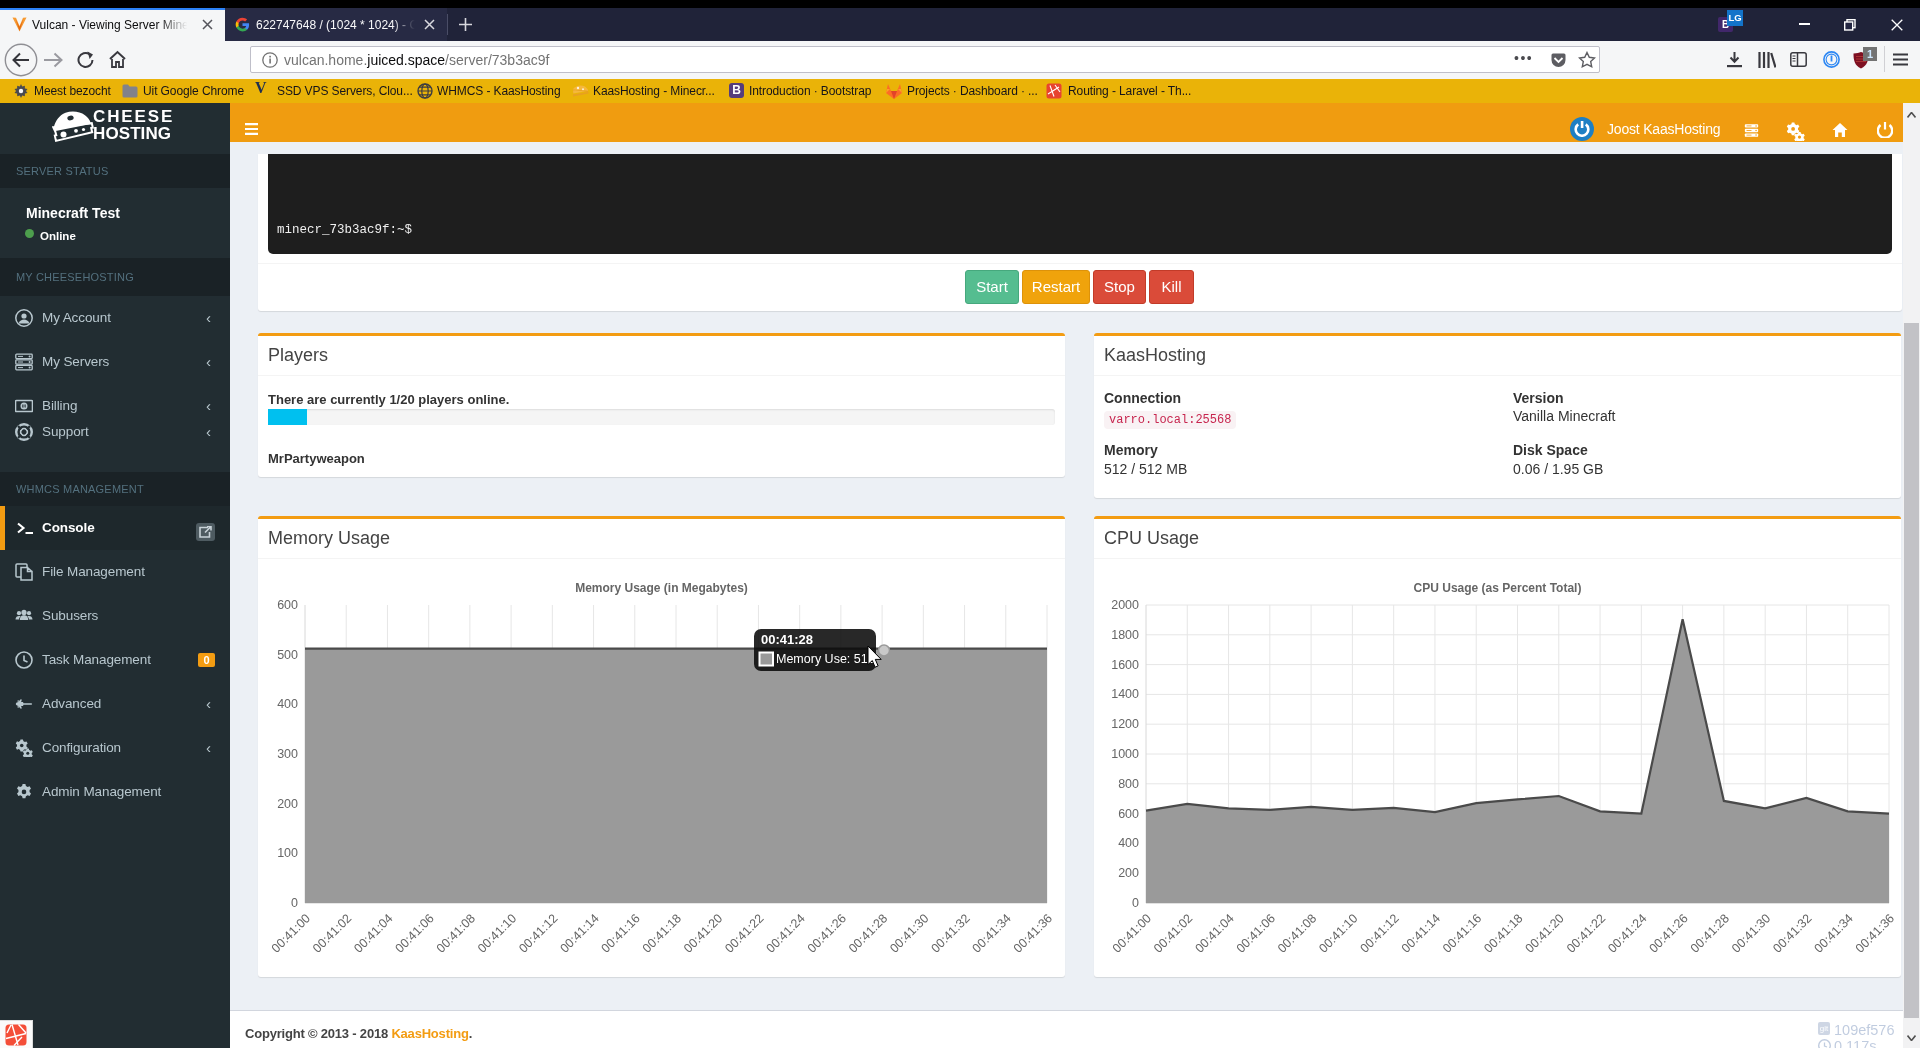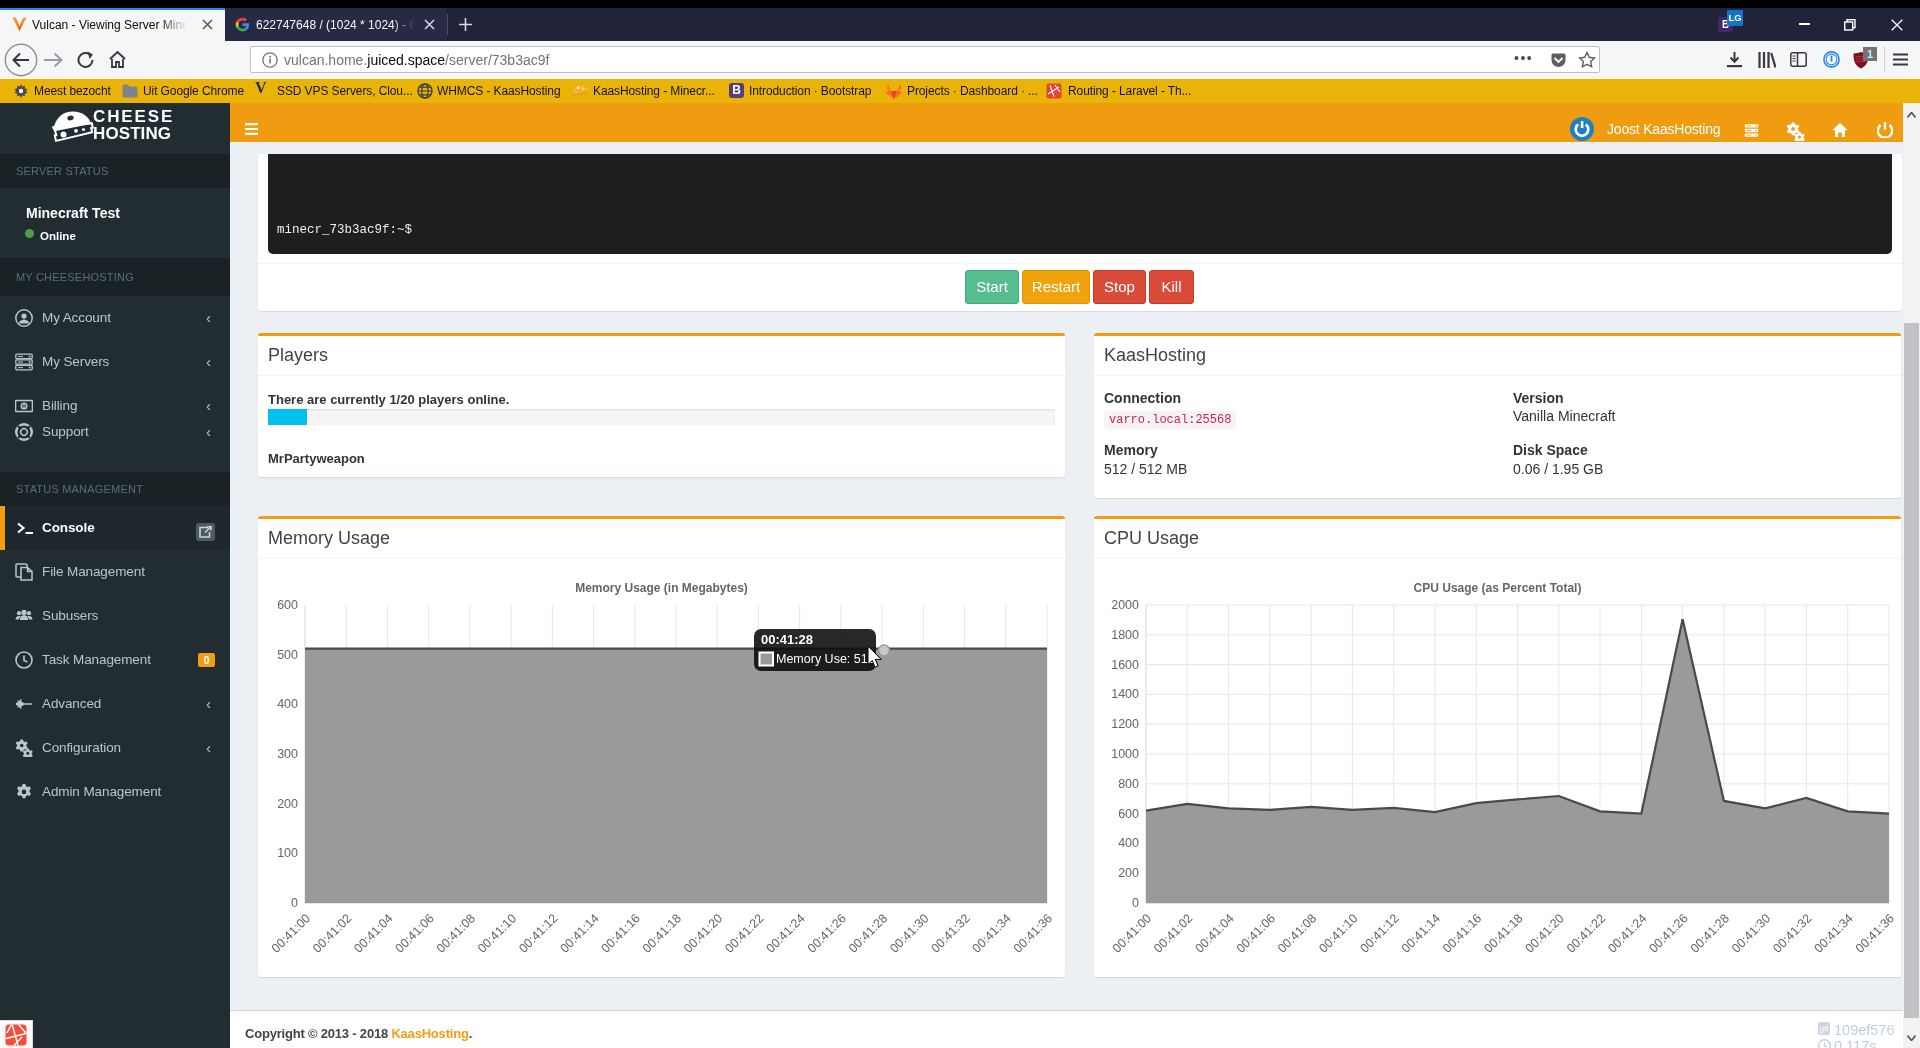--- a/index.html
+++ b/index.html
@@ -252,21 +252,21 @@
         <g transform="rotate(45 9 9)">
           <circle cx="9" cy="9" r="7.8" fill="none" stroke="#b8c7ce" stroke-width="2.4"></circle>
           <circle cx="9" cy="9" r="3.4" fill="none" stroke="#b8c7ce" stroke-width="1.6"></circle>
           <path d="M9 0.5 V5 M9 13 V17.5 M0.5 9 H5 M13 9 H17.5" stroke="#222d32" stroke-width="2.2"></path>
         </g>
       </svg>
       <div class="txt">Support</div>
       <div class="chev">‹</div>
     </div>
   <div class="shead" style="top:369px;height:34px;">
-      <div style="top:11px;">STATUS MANAGEMENT</div>
+      <div style="top:11px;">WHMCS MANAGEMENT</div>
     </div>
   <div class="mitem" style="top:403px;background:#1e282c;color:#fff;">
       <div style="position:absolute;left:0;top:0;width:5px;height:44px;background:#f39c12;"></div>
       <svg class="ic" style="left:16px" viewBox="0 0 18 18">
         <path d="M2 4.5 L7.5 9 L2 13.5" stroke="#fff" stroke-width="2.1" fill="none"></path>
         <rect x="9.5" y="13" width="7.5" height="2" fill="#fff"></rect>
       </svg>
       <div class="txt" style="font-weight:600;">Console</div>
       <div style="position:absolute;left:196px;top:16.5px;width:19px;height:18px;background:#4e5b61;border-radius:3px;">
         <svg style="position:absolute;left:3px;top:3px" width="13" height="12" viewBox="0 0 13 12">

